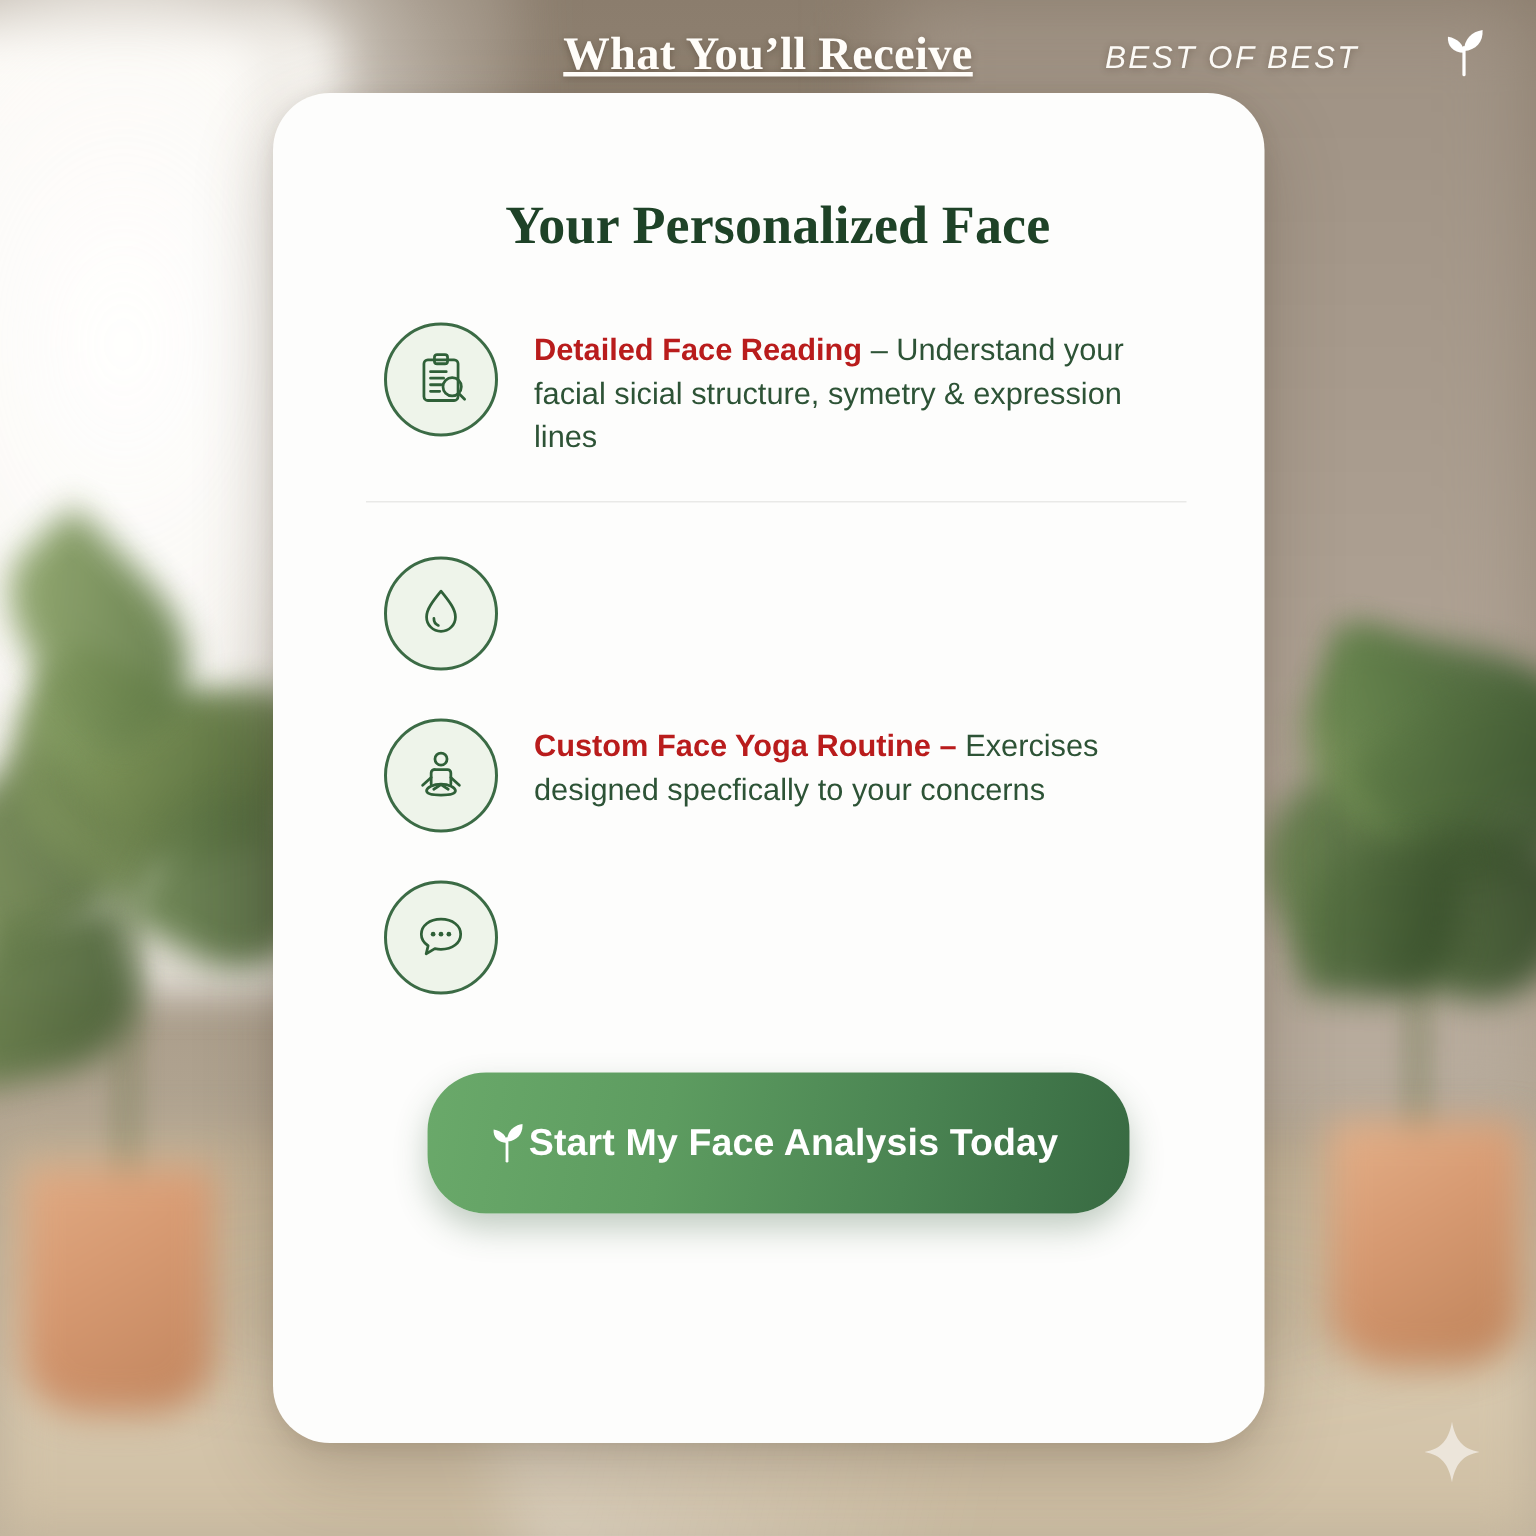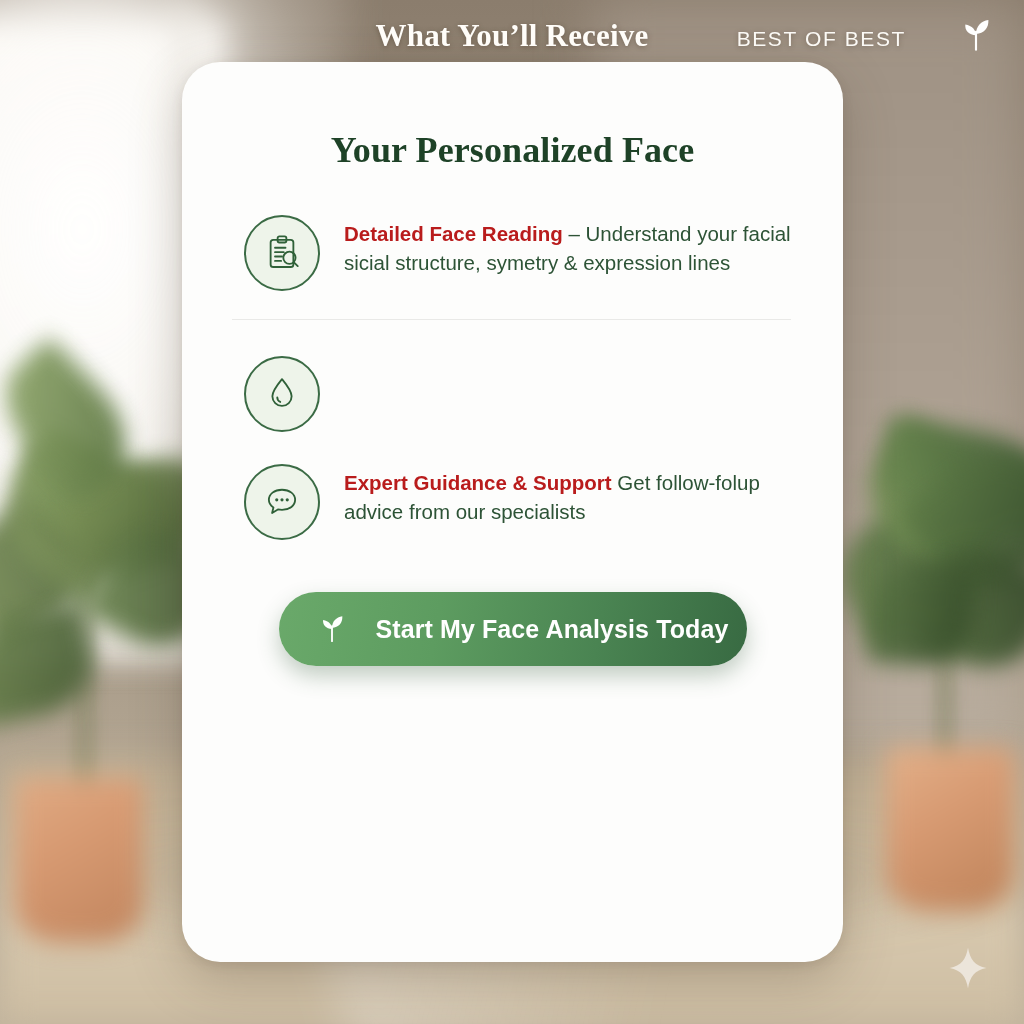--- a/index.html
+++ b/index.html
@@ -88,38 +88,41 @@
 
   
   .header { position:absolute; left:0; top:0; width:100%; height:62px; z-index:6; }
   .hdr-title {
     position:absolute; left:0; right:0; top:18px;
     text-align:center;
     font-family:"Liberation Serif", serif;
     font-weight:700; font-size:31px; color:#fffdf9;
     letter-spacing:.2px;
     text-shadow:0 1px 5px rgba(70,56,40,.45);
+    text-decoration:underline;
   }
   .hdr-badge {
     position:absolute; right:118px; top:27px;
     font-size:21px; font-weight:400; color:#fcfaf6;
     letter-spacing:1.6px;
     text-shadow:0 1px 5px rgba(70,56,40,.40);
+    font-style:italic;
   }
   .hdr-logo { position:absolute; right:30px; top:16px; width:36px; height:36px; }
 
   
   .card {
     position:absolute;
     left:182px; top:62px; width:661px; height:900px;
     background:#fdfdfc;
     border-radius:38px;
     box-shadow:0 18px 52px rgba(80,66,50,.28), 0 3px 12px rgba(80,66,50,.12);
     z-index:5;
     overflow:hidden;
+    padding-left:12px;
   }
 
   .card-title {
     margin-top:66px;
     text-align:center;
     font-family:"Liberation Serif", serif;
     font-weight:700;
     font-size:36px;
     line-height:45px;
     color:#1e4227;
@@ -161,22 +164,22 @@
 
   .divider {
     height:1px;
     background:#e9e9e7;
     margin:28px 52px 0 50px;
   }
 
   
   .cta-wrap { margin-top:52px; display:flex; justify-content:center; }
   .cta {
-    display:flex; align-items:center; gap:29px;
-    width:468px; height:74px;
+    display:flex; align-items:center; gap:0;
+    width:468px; height:94px;
     padding-left:38px;
     border:none;
     border-radius:39px;
     background:linear-gradient(100deg,#6aa96a 0%, #5d9c60 34%, #4a8452 68%, #386a42 100%);
     box-shadow:0 10px 22px rgba(52,94,58,.30);
     cursor:pointer;
     color:#ffffff;
   }
   .cta svg { width:30px; height:30px; flex:0 0 auto; }
   .cta-label {
@@ -267,33 +270,45 @@
 
     <div class="feature f2">
       <div class="icon-badge">
         <svg viewBox="0 0 48 48" fill="none" stroke="#2f6038" stroke-width="2.1" stroke-linecap="round" stroke-linejoin="round">
           <path d="M24 7c7 8.5 11 14.2 11 19.6A11 11 0 0 1 13 26.6C13 21.2 17 15.5 24 7Z"></path>
           <path d="M18.6 27.8a5.6 5.6 0 0 0 3.4 5.3"></path>
         </svg>
       </div>
     </div>
 
+    <div class="feature f3">
+      <div class="icon-badge">
+        <svg viewBox="0 0 48 48" fill="none" stroke="#2f6038" stroke-width="2.1" stroke-linecap="round" stroke-linejoin="round">
+          <circle cx="24" cy="11.5" r="4.6"></circle>
+          <path d="M19 19.5h10a2.5 2.5 0 0 1 2.5 2.5v8.5"></path>
+          <path d="M19 19.5A2.5 2.5 0 0 0 16.5 22v8.5"></path>
+          <path d="M16.5 25.5 10 31.5M31.5 25.5 38 31.5"></path>
+          <path d="M24 30.5c-6 0-11 2.6-11 5.2S18 39 24 39s11-.7 11-3.3-5-5.2-11-5.2Z"></path>
+          <path d="M18.5 34.5 24 31l5.5 3.5"></path>
+        </svg>
+      </div>
+      <div class="feature-text">
+        <span class="lead">Custom Face Yoga Routine –</span><span> Exercises designed specfically to your concerns</span>
+      </div>
+    </div>
 
     <div class="feature f4">
       <div class="icon-badge">
         <svg viewBox="0 0 48 48" fill="none" stroke="#2f6038" stroke-width="2.1" stroke-linecap="round" stroke-linejoin="round">
           <path d="M24 10c8.8 0 15 5 15 11.5S32.8 33 24 33c-1.6 0-3.2-.2-4.7-.5l-6.6 4 1.5-6.2C11 28.2 9 25 9 21.5 9 15 15.2 10 24 10Z"></path>
           <circle cx="18" cy="21.5" r="1.8" fill="#2f6038" stroke="none"></circle>
           <circle cx="24" cy="21.5" r="1.8" fill="#2f6038" stroke="none"></circle>
           <circle cx="30" cy="21.5" r="1.8" fill="#2f6038" stroke="none"></circle>
         </svg>
       </div>
-      <div class="feature-text">
-        <span class="lead">Expert Guidance &amp; Support</span><span> Get follow-folup advice from our specialists</span>
-      </div>
     </div>
   </div>
 
   <div class="cta-wrap">
     <button class="cta">
       <span>
         <svg viewBox="0 0 32 32" fill="none">
           <path d="M16 30 V14" stroke="#ffffff" stroke-width="2" stroke-linecap="round"></path>
           <path d="M16 16C16 9 20.5 4.5 27 3.5 27.5 10.5 23 15.5 16 16Z" fill="#ffffff"></path>
           <path d="M16 17C16 12.5 12.5 8.5 6.5 7.5 6 13 9.5 16.8 16 17Z" fill="#ffffff"></path>

